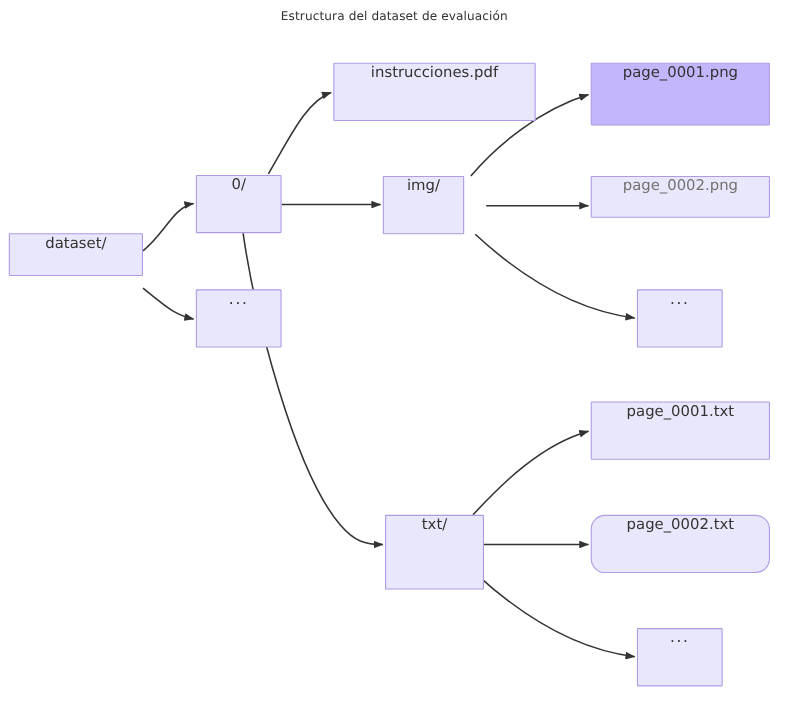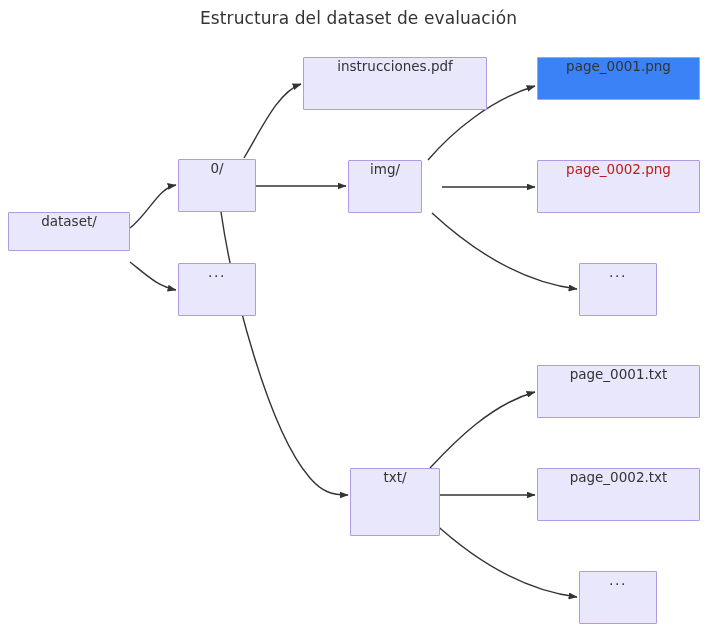--- a/index.html
+++ b/index.html
@@ -20,21 +20,21 @@
     top: 0;
     width: 717px;
     height: 640px;
   }
   #diagram-title {
     position: absolute;
     left: 0;
     top: 8px;
     width: 717px;
     text-align: center;
-    font-size: 17px;
+    font-size: 11px;
     color: #333333;
     letter-spacing: 0.1px;
   }
   svg#edges {
     position: absolute;
     left: 0;
     top: 0;
     width: 717px;
     height: 640px;
     overflow: visible;
@@ -106,33 +106,33 @@
       </div>
       <div class="node" style="left: 303px; top: 57px; width: 184px; height: 53px; background: rgb(233, 231, 251); border-color: rgb(176, 154, 228); color: rgb(51, 51, 51);">
         <span class="node-label">instrucciones.pdf</span>
       </div>
       <div class="node" style="left: 348px; top: 160px; width: 74px; height: 53px; background: rgb(233, 231, 251); border-color: rgb(176, 154, 228); color: rgb(51, 51, 51);">
         <span class="node-label">img/</span>
       </div>
       <div class="node" style="left: 350px; top: 468px; width: 90px; height: 68px; background: rgb(233, 231, 251); border-color: rgb(176, 154, 228); color: rgb(51, 51, 51);">
         <span class="node-label">txt/</span>
       </div>
-      <div class="node" style="left: 537px; top: 57px; width: 163px; height: 43px; background: #3b82f6; border-color: rgb(176, 154, 228); color: rgb(51, 51, 51);">
+      <div class="node" style="left: 537px; top: 57px; width: 163px; height: 57px; background: #c4b5fd; border-color: rgb(176, 154, 228); color: rgb(51, 51, 51);">
         <span class="node-label">page_0001.png</span>
       </div>
-      <div class="node" style="left: 537px; top: 160px; width: 163px; height: 53px; background: rgb(233, 231, 251); border-color: rgb(176, 154, 228); color: #b91c1c;">
+      <div class="node" style="left: 537px; top: 160px; width: 163px; height: 38px; background: rgb(233, 231, 251); border-color: rgb(176, 154, 228); color: #737373;">
         <span class="node-label">page_0002.png</span>
       </div>
       <div class="node ellipsis" style="left: 579px; top: 263px; width: 78px; height: 53px; background: rgb(233, 231, 251); border-color: rgb(176, 154, 228); color: rgb(51, 51, 51);">
         <span class="node-label">...</span>
       </div>
       <div class="node" style="left: 537px; top: 365px; width: 163px; height: 53px; background: rgb(233, 231, 251); border-color: rgb(176, 154, 228); color: rgb(51, 51, 51);">
         <span class="node-label">page_0001.txt</span>
       </div>
-      <div class="node" style="left: 537px; top: 468px; width: 163px; height: 53px; background: rgb(233, 231, 251); border-color: rgb(176, 154, 228); color: rgb(51, 51, 51);">
+      <div class="node" style="left: 537px; top: 468px; width: 163px; height: 53px; background: rgb(233, 231, 251); border-color: rgb(176, 154, 228); color: rgb(51, 51, 51); border-radius: 13px;">
         <span class="node-label">page_0002.txt</span>
       </div>
       <div class="node ellipsis" style="left: 579px; top: 571px; width: 78px; height: 53px; background: rgb(233, 231, 251); border-color: rgb(176, 154, 228); color: rgb(51, 51, 51);">
         <span class="node-label">...</span>
       </div>
     </div>
 
 </div>
 
 </body></html>

